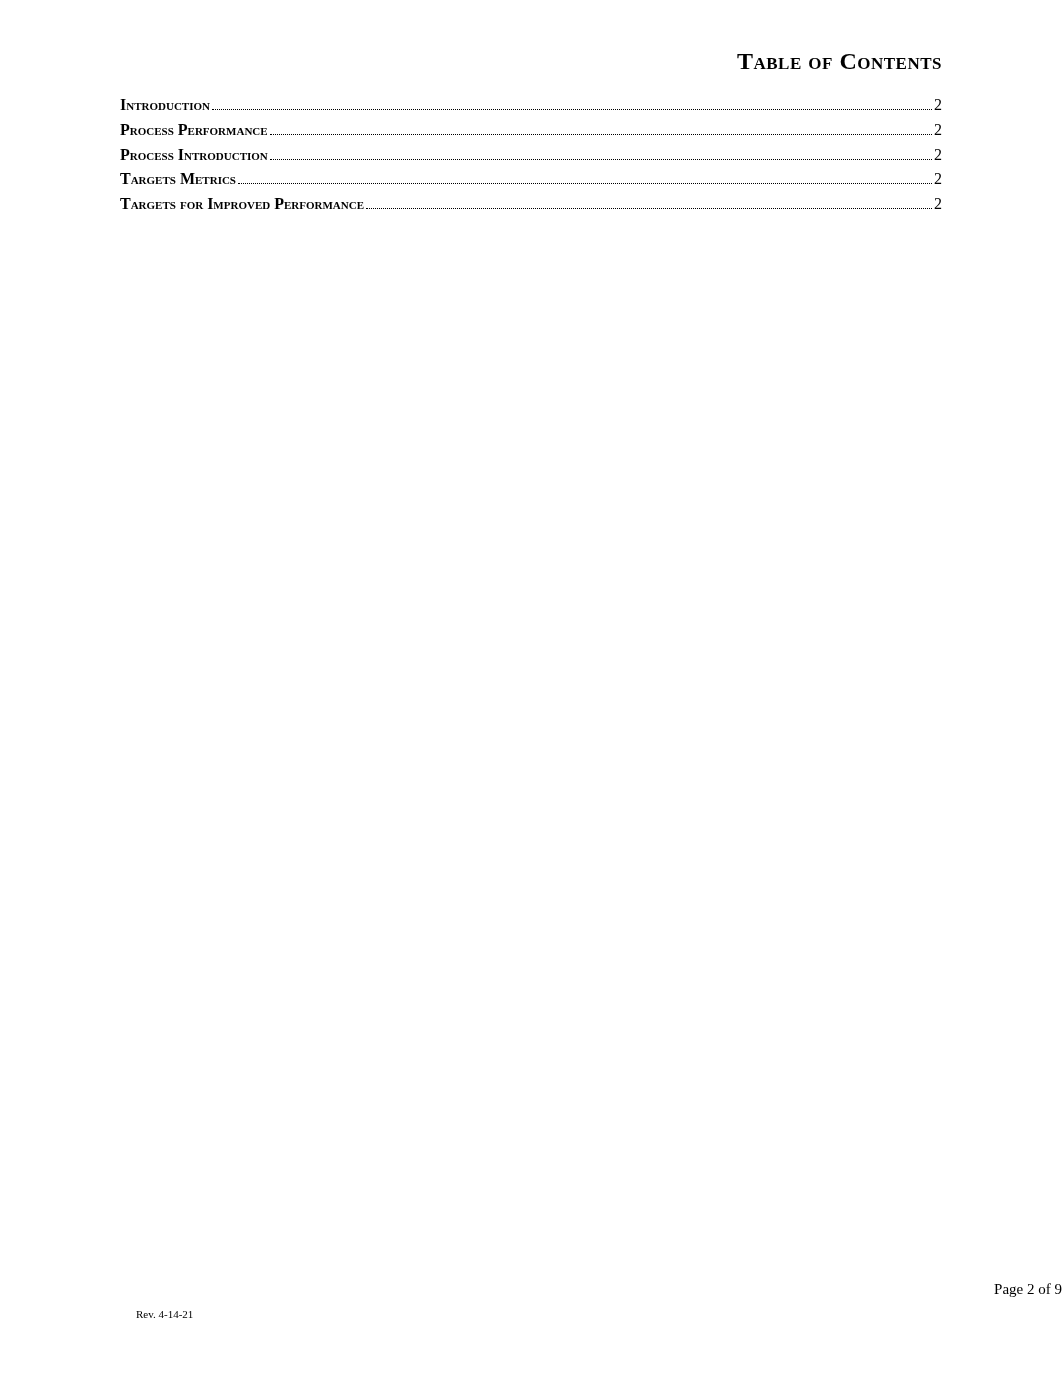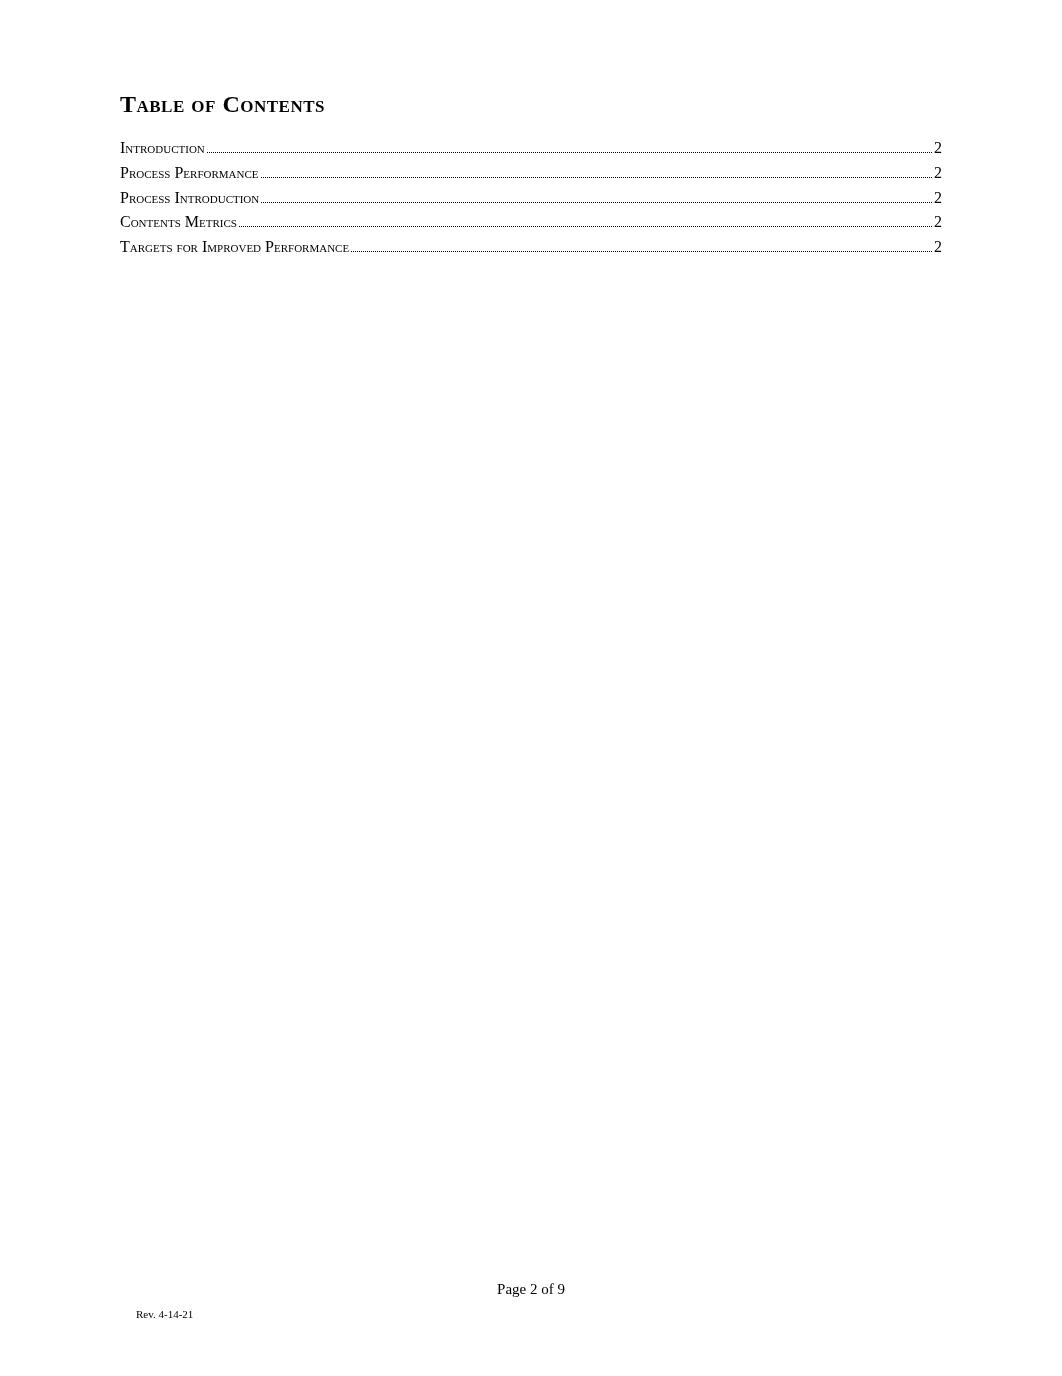--- a/index.html
+++ b/index.html
@@ -9,21 +9,22 @@
     }
     body {
       width: 1062px;
       height: 1376px;
       background: #ffffff;
       font-family: "Times New Roman", Times, serif;
       color: #000000;
       position: relative;
     }
     .page {
-      padding: 91px 120px 0 120px;
+      padding: 48px 120px 0 120px;
+      text-align: right;
     }
     .title {
       font-size: 24px;
       font-weight: bold;
       font-variant: small-caps;
       margin-bottom: 18px;
       letter-spacing: 0.5px;
     }
     .toc {
       width: 100%;
@@ -31,38 +32,39 @@
     .toc-row {
       display: flex;
       align-items: baseline;
       font-size: 16px;
       font-variant: small-caps;
       line-height: 1.55;
       white-space: nowrap;
     }
     .toc-label {
       flex: 0 0 auto;
+      font-weight: bold;
     }
     .toc-dots {
       flex: 1 1 auto;
       border-bottom: 1.5px dotted #000;
       margin: 0 2px 4px 2px;
       min-width: 10px;
     }
     .toc-page {
       flex: 0 0 auto;
     }
     .footer {
       position: absolute;
       bottom: 78px;
       left: 0;
       right: 0;
     }
     .page-number {
-      text-align: center;
+      text-align: right;
       font-size: 15px;
     }
     .rev {
       position: absolute;
       left: 136px;
       bottom: -22px;
       font-size: 11px;
     }
   </style>
 </head>
@@ -81,21 +83,21 @@
       <span class="toc-label">Process Performance</span>
       <span class="toc-dots"></span>
       <span class="toc-page">2</span>
     </div>
     <div class="toc-row">
       <span class="toc-label">Process Introduction</span>
       <span class="toc-dots"></span>
       <span class="toc-page">2</span>
     </div>
     <div class="toc-row">
-      <span class="toc-label">Contents Metrics</span>
+      <span class="toc-label">Targets Metrics</span>
       <span class="toc-dots"></span>
       <span class="toc-page">2</span>
     </div>
     <div class="toc-row">
       <span class="toc-label">Targets for Improved Performance</span>
       <span class="toc-dots"></span>
       <span class="toc-page">2</span>
     </div>
   </div>
 </div>

